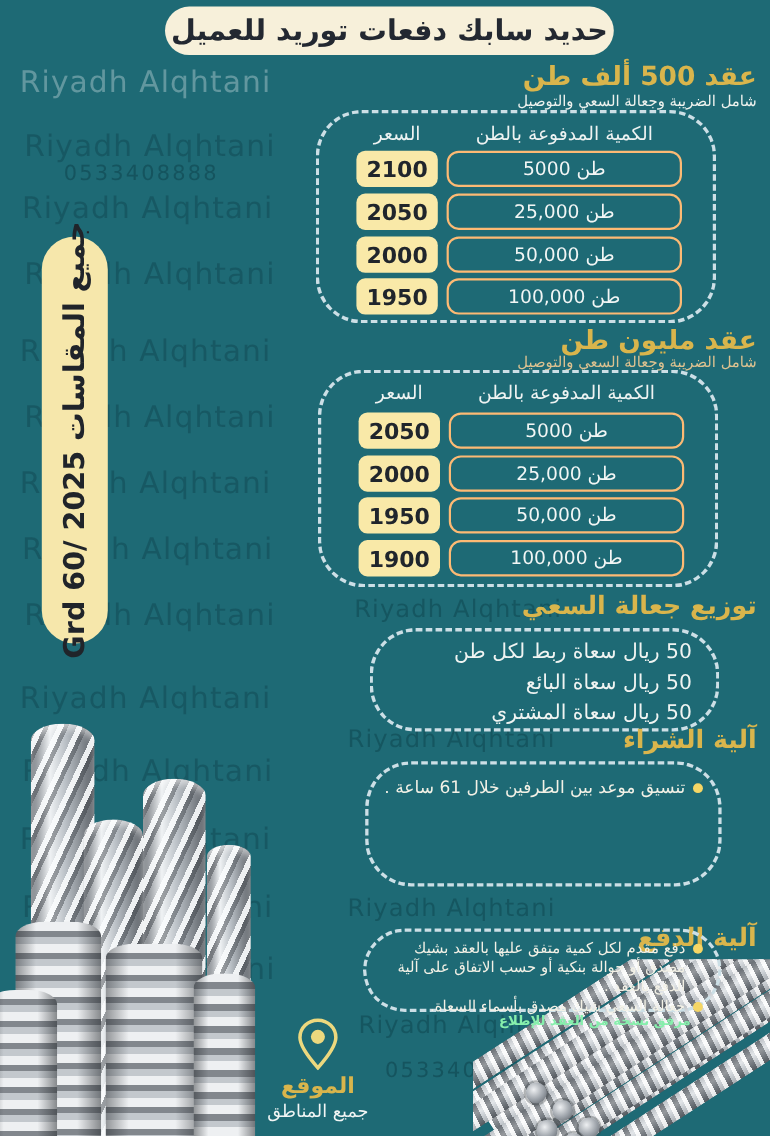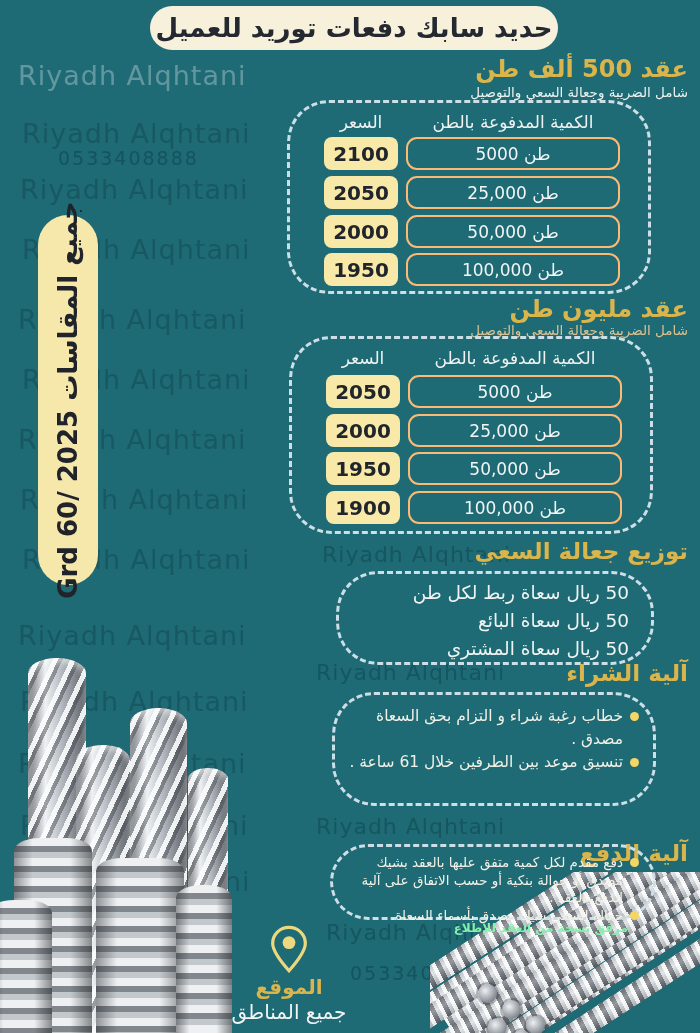--- a/index.html
+++ b/index.html
@@ -56,21 +56,21 @@
   .bullets{position:absolute; inset:0; padding:10px 14px 0 8px; direction:rtl; text-align:right; color:#f3f1e6;}
   .bullet{display:flex; gap:7px; align-items:flex-start;}
   .dot{width:9px; height:9px; border-radius:50%; background:#f5d665; margin-top:7px; flex:0 0 auto;}
   .b-lg .bullet{font-size:15.5px; line-height:23px;}
   .b-sm{padding-top:7px;}
   .b-sm .bullet{font-size:13.5px; line-height:17.5px;}
   .b-sm .dot{margin-top:4px;}
   .note{position:absolute; right:72px; top:921px; color:#86efac; font-weight:bold; font-size:12px; direction:rtl; white-space:nowrap;}
   .loc-pin{position:absolute; left:269px; top:925px;}
   .loc-label{position:absolute; left:229px; top:975px; width:120px; text-align:center; color:#d9b54c; font-weight:bold; font-size:20px; direction:rtl;}
-  .loc-value{position:absolute; left:199px; top:1000px; width:180px; text-align:center; color:#f1f5f4; font-size:20px; direction:rtl; white-space:nowrap;}
+  .loc-value{position:absolute; left:199px; top:1000px; width:180px; text-align:center; color:#f1f5f4; font-size:16px; direction:rtl; white-space:nowrap;}
   .side-pill{position:absolute; left:38px; top:215px; width:60px; height:370px; background:#f6e7ab; border-radius:30px; z-index:4;}
   .side-pill-text{position:absolute; left:-117px; top:370px; width:370px; height:60px;
     transform:rotate(-90deg); display:flex; align-items:center; justify-content:center;
     direction:rtl; color:#20242a; font-size:26px; font-weight:bold; z-index:5; white-space:nowrap;}
 </style>
 </head>
 <body>
 
 <div class="poster">
 
@@ -187,24 +187,20 @@
         <div>50 ريال سعاة البائع</div>
         <div>50 ريال سعاة المشتري</div>
       </div>
     </div>
 
     <div class="gold-title" style="top:660px;font-size:23px">آلية الشراء</div>
     <div class="dashbox" style="left:332px;top:692px;width:318px;height:108px">
       <div class="bullets b-lg">
         <div class="bullet">
           <span class="dot"></span>
-          <span>خطاب رغبة شراء و التزام بحق السعاة مصدق .</span>
-        </div>
-        <div class="bullet">
-          <span class="dot"></span>
           <span>تنسيق موعد بين الطرفين خلال 61 ساعة .</span>
         </div>
       </div>
     </div>
 
     <div class="gold-title" style="top:840px;font-size:23px">آلية الدفع</div>
     <div class="dashbox" style="left:330px;top:844px;width:320px;height:70px">
       <div class="bullets b-sm">
         <div class="bullet">
           <span class="dot"></span>

